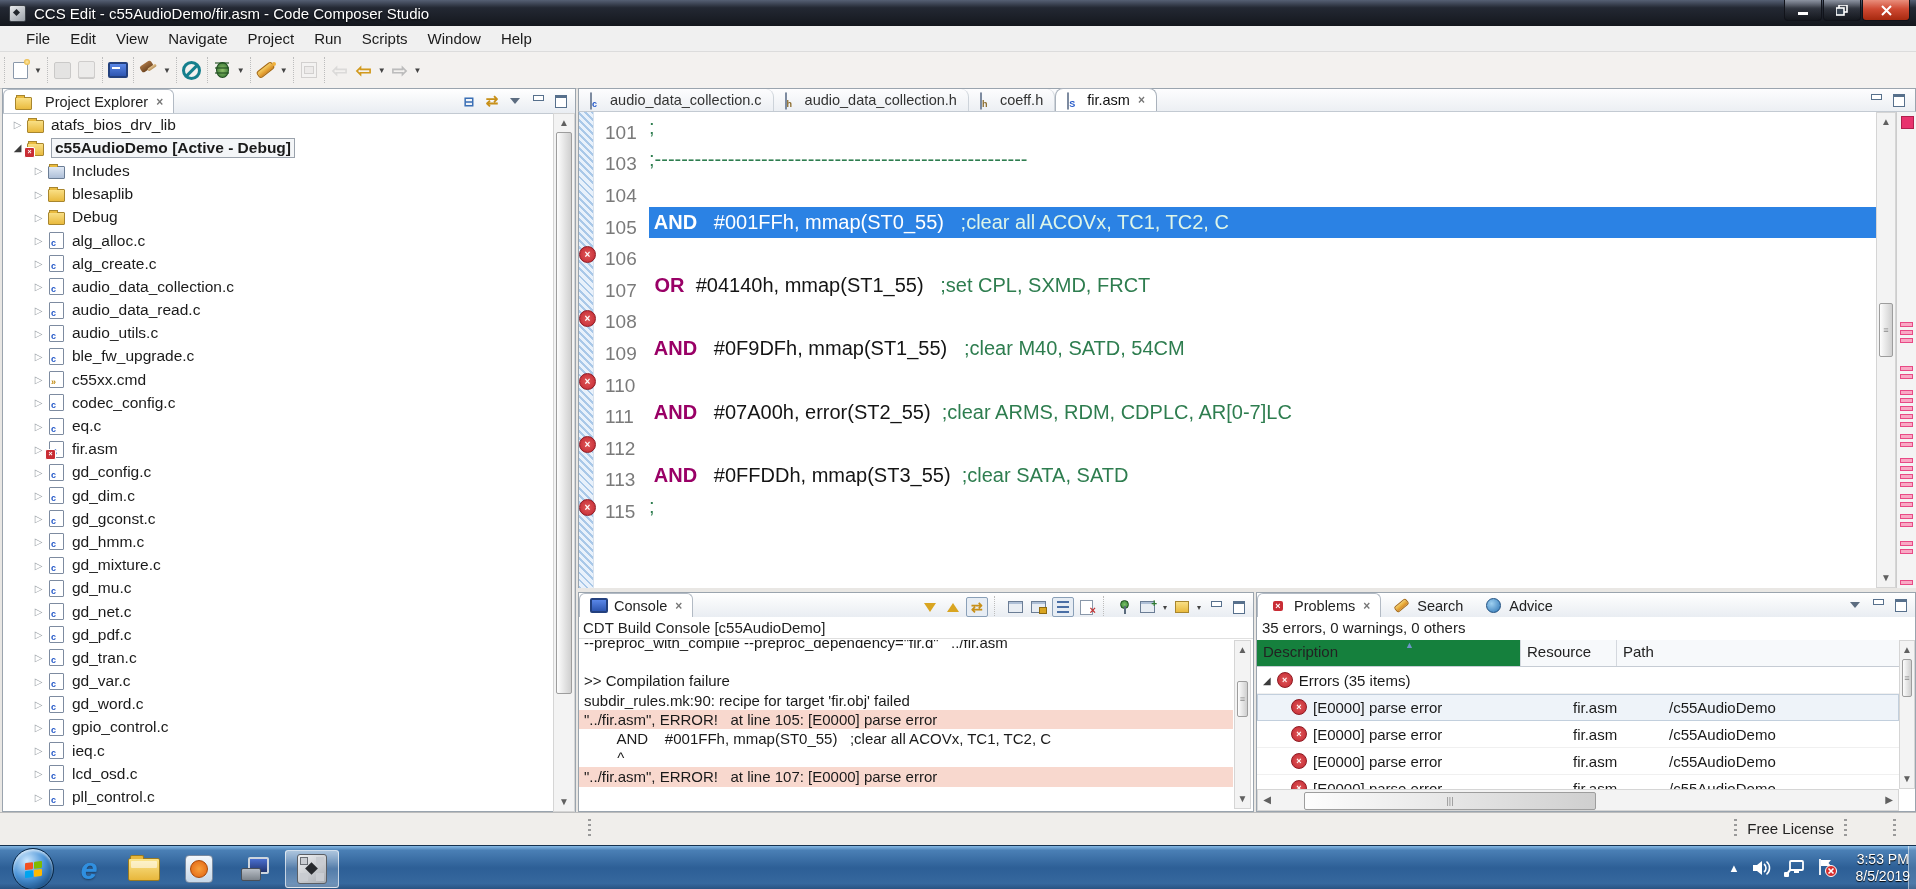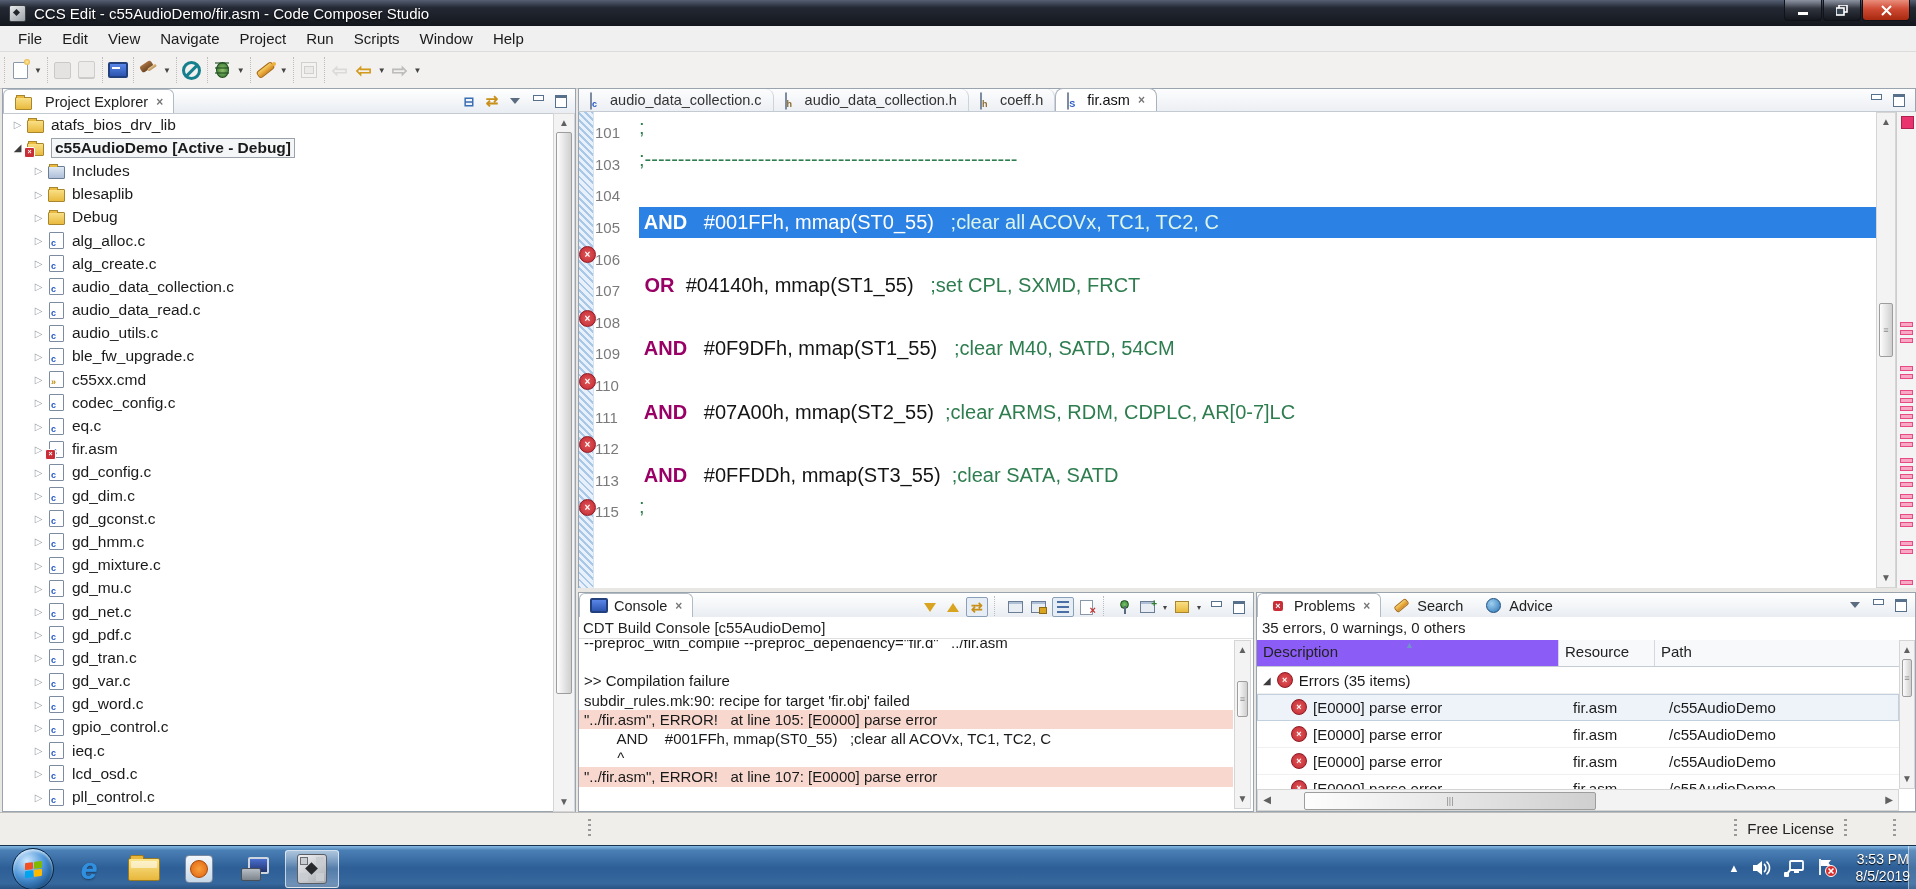--- a/index.html
+++ b/index.html
@@ -12,21 +12,21 @@
     border:1px solid #3a3f46;border-radius:2px;position:relative;}
   #title-icon::after{content:"";position:absolute;left:4px;top:4px;width:5px;height:5px;background:#22262c;transform:rotate(45deg);}
   #title-text{color:#fff;font-size:15px;text-shadow:0 1px 2px #000;}
   #win-controls{position:absolute;right:6px;top:0;display:flex;}
   .winbtn{width:36px;height:20px;border:1px solid #11131a;border-top:none;border-radius:0 0 4px 4px;
     background:linear-gradient(180deg,rgba(255,255,255,.32),rgba(255,255,255,.06) 45%,rgba(0,0,0,.18));
     display:flex;align-items:center;justify-content:center;color:#fff;font-size:12px;margin-left:1px;}
   .winbtn.close{width:46px;background:linear-gradient(180deg,#e98e7c,#cf4a33 45%,#a7290f);}
   
   #menubar{position:absolute;left:0;top:26px;width:1916px;height:26px;background:#f0f0f0;border-bottom:1px solid #dcdcdc;
-    display:flex;align-items:center;padding-left:8px;box-sizing:border-box;}
+    display:flex;align-items:center;padding-left:16px;box-sizing:border-box;}
   .menu-item{padding:0 10px;font-size:15px;color:#1a1a1a;line-height:25px;}
   
   #toolbar{position:absolute;left:0;top:52px;width:1916px;height:36px;background:#f3f1ef;border-bottom:1px solid #c9c9c9;}
   #tb-left{position:absolute;left:4px;top:4px;display:flex;align-items:center;height:28px;}
   .tgroup{display:flex;align-items:center;border-left:1px dotted #bdbdbd;padding:0 3px;height:26px;}
   .icn{display:inline-flex;align-items:center;justify-content:center;width:24px;height:24px;position:relative;}
   .icn.disabled{opacity:.4;filter:grayscale(1);}
   .dd{font-size:8px;color:#444;margin:0 2px;}
   .tsep{width:5px;height:22px;border-left:1px dotted #bdbdbd;margin:0 3px;}
   
@@ -110,21 +110,21 @@
      border:1px solid #9aa4ae;border-bottom:1px solid #c3cad2;box-sizing:border-box;display:flex;align-items:flex-end;}
   .etab{display:flex;align-items:center;gap:6px;height:22px;padding:0 11px;font-size:14.5px;color:#333;border-right:1px solid #cdd3da;border-radius:8px 8px 0 0;}
   .etab.active{background:#fff;border:1px solid #aab2bc;border-bottom:none;color:#111;}
   .eticon{width:14px;height:15px;position:relative;flex:none;}
   #editor-body{position:absolute;left:578px;top:112px;width:1298px;height:476px;background:#fff;
      border-left:1px solid #9aa4ae;box-sizing:border-box;overflow:hidden;}
   #gutter-hatch{position:absolute;left:0;top:0;width:14px;height:100%;
      background:repeating-linear-gradient(45deg,#a9c8e8 0 2px,#e8f1fb 2px 5px);border-right:1px solid #d8e2ee;}
   #elines{position:absolute;left:14px;top:0;right:0;}
   .eline{display:flex;height:31.6px;align-items:center;}
-  .eline .ln{width:44px;flex:none;font-size:15px;color:#7a7a7a;padding-left:2px;margin-top:10px;}
+  .eline .ln{width:44px;flex:none;font-size:19px;color:#7a7a7a;padding-left:12px;margin-top:10px;}
   .eline .code{flex:1;height:100%;display:flex;align-items:center;white-space:pre;font-size:20px;color:#141414;}
   .eline.sel .code{background:#2b82e4;color:#fff;}
   .seg-mn{font-weight:bold;color:#990066;}
   .seg-cm{color:#2e7d4f;}
   .eline.sel .seg-mn{color:#fff;}
   .eline.sel .seg-cm{color:#ddf5e8;}
   .errbadge{position:absolute;width:15px;height:15px;border-radius:50%;background:radial-gradient(#e05a5a,#c22530);
      border:1px solid #8e1a22;color:#fff;font-size:10px;font-weight:bold;display:flex;align-items:center;justify-content:center;z-index:5;}
   #editor-vscroll{left:1876px;top:112px;width:20px;height:476px;}
   #overview-ruler{position:absolute;left:1896px;top:112px;width:20px;height:476px;background:#f4f4f4;border-left:1px solid #cccccc;box-sizing:border-box;}
@@ -148,21 +148,21 @@
   .i-clear-console-icon::after{content:"×";position:absolute;right:1px;bottom:0;color:#c23030;font-weight:bold;font-size:11px;}
   .i-pin-console-icon::before{content:"";width:7px;height:7px;border-radius:50%;background:radial-gradient(#7cc26a,#2f7d2f);border:1px solid #1e4d1e;margin-bottom:6px;}
   .i-pin-console-icon::after{content:"";position:absolute;bottom:2px;width:2px;height:8px;background:#5a6b7d;}
   .i-new-console-view-icon::before{content:"";width:12px;height:10px;background:linear-gradient(#f9df85,#e9ba3e);border:1px solid #a8862e;}
   
   #problems{left:1256px;top:592px;width:660px;height:220px;}
   #problems-summary{position:absolute;left:0;top:24px;right:0;height:22px;font-size:15px;color:#222;padding:2px 5px 0;box-sizing:border-box;background:#fff;}
   #ptable{position:absolute;left:0;top:47px;right:16px;bottom:22px;overflow:hidden;}
   #phead{display:flex;height:26px;border-bottom:1px solid #c6ccd4;background:#f7f9fb;position:relative;}
   .pcol{font-size:15px;color:#222;padding:3px 6px;box-sizing:border-box;border-right:1px solid #d4d8de;}
-  .pcol.c0{width:302px;background:#8b5cf6;}
+  .pcol.c0{width:264px;background:#15803d;}
   .pcol.c1{width:96px;}
   .pcol.c2{flex:1;border-right:none;}
   #sort-arrow{position:absolute;left:148px;top:0px;color:#6f95c9;font-size:9px;}
   .prow{display:flex;height:26px;align-items:center;font-size:15px;color:#1a1a1a;border-bottom:1px solid #f0f0f0;}
   .prow .cell{padding:0 6px;box-sizing:border-box;overflow:hidden;white-space:nowrap;display:flex;align-items:center;gap:6px;}
   .prow .d{width:310px;}
   .prow .r{width:96px;}
   .prow .p{flex:1;}
   .prow.group{font-size:15px;}
   .prow.selected{background:#eef3f9;outline:1px solid #c2cfdd;outline-offset:-1px;}
@@ -639,21 +639,21 @@
           <span class="ln">109</span>
           <span class="code"><span class="seg-mn"> AND</span><span class="seg-op">   #0F9DFh, mmap(ST1_55)</span><span class="seg-cm">   ;clear M40, SATD, 54CM</span></span>
         </div>
         <span class="errbadge" style="left: -14px; top: 260.8px;">×</span>
         <div class="eline">
           <span class="ln">110</span>
           <span class="code"></span>
         </div>
         <div class="eline">
           <span class="ln">111</span>
-          <span class="code"><span class="seg-mn"> AND</span><span class="seg-op">   #07A00h, mmap(ST2_55)</span><span class="seg-cm">  ;clear ARMS, RDM, CDPLC, AR[0-7]LC</span></span>
+          <span class="code"><span class="seg-mn"> AND</span><span class="seg-op">   #07A00h, error(ST2_55)</span><span class="seg-cm">  ;clear ARMS, RDM, CDPLC, AR[0-7]LC</span></span>
         </div>
         <span class="errbadge" style="left: -14px; top: 324px;">×</span>
         <div class="eline">
           <span class="ln">112</span>
           <span class="code"></span>
         </div>
         <div class="eline">
           <span class="ln">113</span>
           <span class="code"><span class="seg-mn"> AND</span><span class="seg-op">   #0FFDDh, mmap(ST3_55)</span><span class="seg-cm">  ;clear SATA, SATD</span></span>
         </div>

